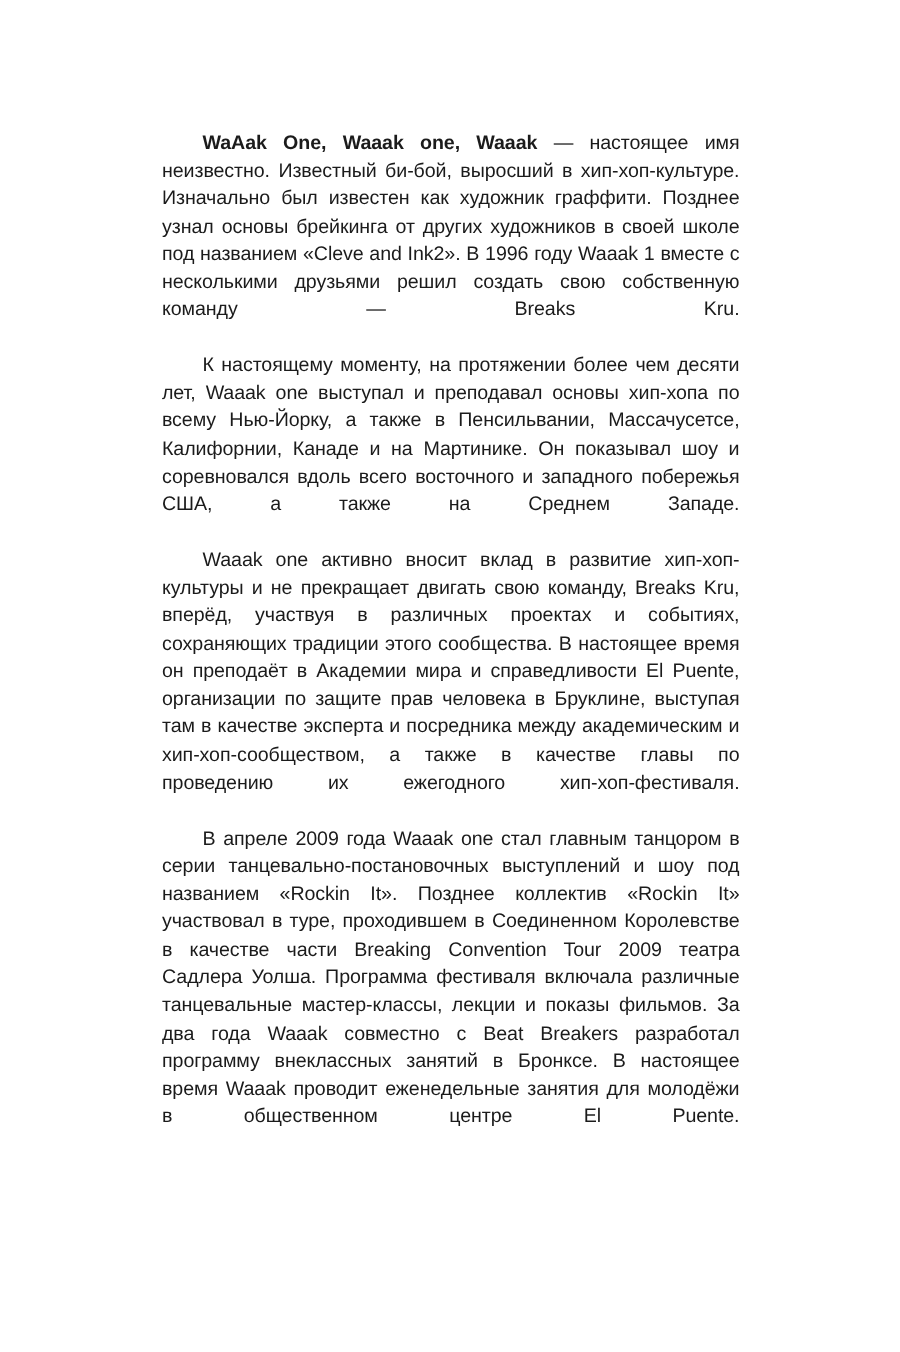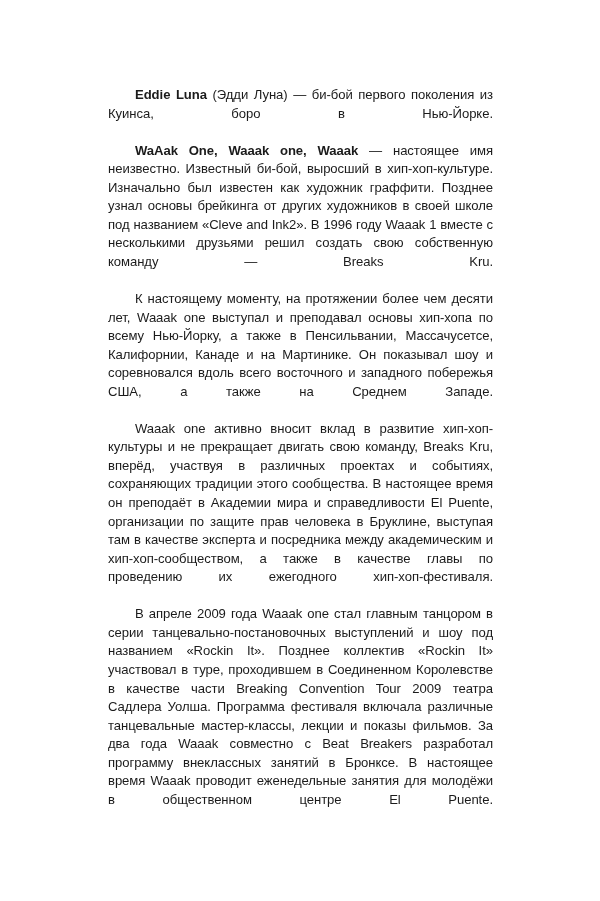--- a/index.html
+++ b/index.html
@@ -53,21 +53,20 @@
   .bold {
     font-weight: bold;
   }
 </style>
 </head>
 <body>
 
 <div class="page">
   <div class="text-column">
 
-    <p class="para"><span class="bold">Eddie Luna</span><span> (Эдди Луна) — би-бой первого поколения из Куинса, боро в Нью-Йорке.</span></p>
 
     <p class="para"><span class="bold">WaAak One, Waaak one, Waaak</span><span> — настоящее имя неизвестно. Известный би-бой, выросший в хип-хоп-культуре. Изначально был известен как художник граффити. Позднее узнал основы брейкинга от других художников в своей школе под названием «Cleve and Ink2». В 1996 году Waaak 1 вместе с несколькими друзьями решил создать свою собственную команду — Breaks Kru.</span></p>
 
     <p class="para"><span>К настоящему моменту, на протяжении более чем десяти лет, Waaak one выступал и преподавал основы хип-хопа по всему Нью-Йорку, а также в Пенсильвании, Массачусетсе, Калифорнии, Канаде и на Мартинике. Он показывал шоу и соревновался вдоль всего восточного и западного побережья США, а также на Среднем Западе.</span></p>
 
     <p class="para"><span>Waaak one активно вносит вклад в развитие хип-хоп-культуры и не прекращает двигать свою команду, Breaks Kru, вперёд, участвуя в различных проектах и событиях, сохраняющих традиции этого сообщества. В настоящее время он преподаёт в Академии мира и справедливости El Puente, организации по защите прав человека в Бруклине, выступая там в качестве эксперта и посредника между академическим и хип-хоп-сообществом, а также в качестве главы по проведению их ежегодного хип-хоп-фестиваля.</span></p>
 
     <p class="para"><span>В апреле 2009 года Waaak one стал главным танцором в серии танцевально-постановочных выступлений и шоу под названием «Rockin It». Позднее коллектив «Rockin It» участвовал в туре, проходившем в Соединенном Королевстве в качестве части Breaking Convention Tour 2009 театра Садлера Уолша. Программа фестиваля включала различные танцевальные мастер-классы, лекции и показы фильмов. За два года Waaak совместно с Beat Breakers разработал программу внеклассных занятий в Бронксе. В настоящее время Waaak проводит еженедельные занятия для молодёжи в общественном центре El Puente.</span></p>
 
   </div>

